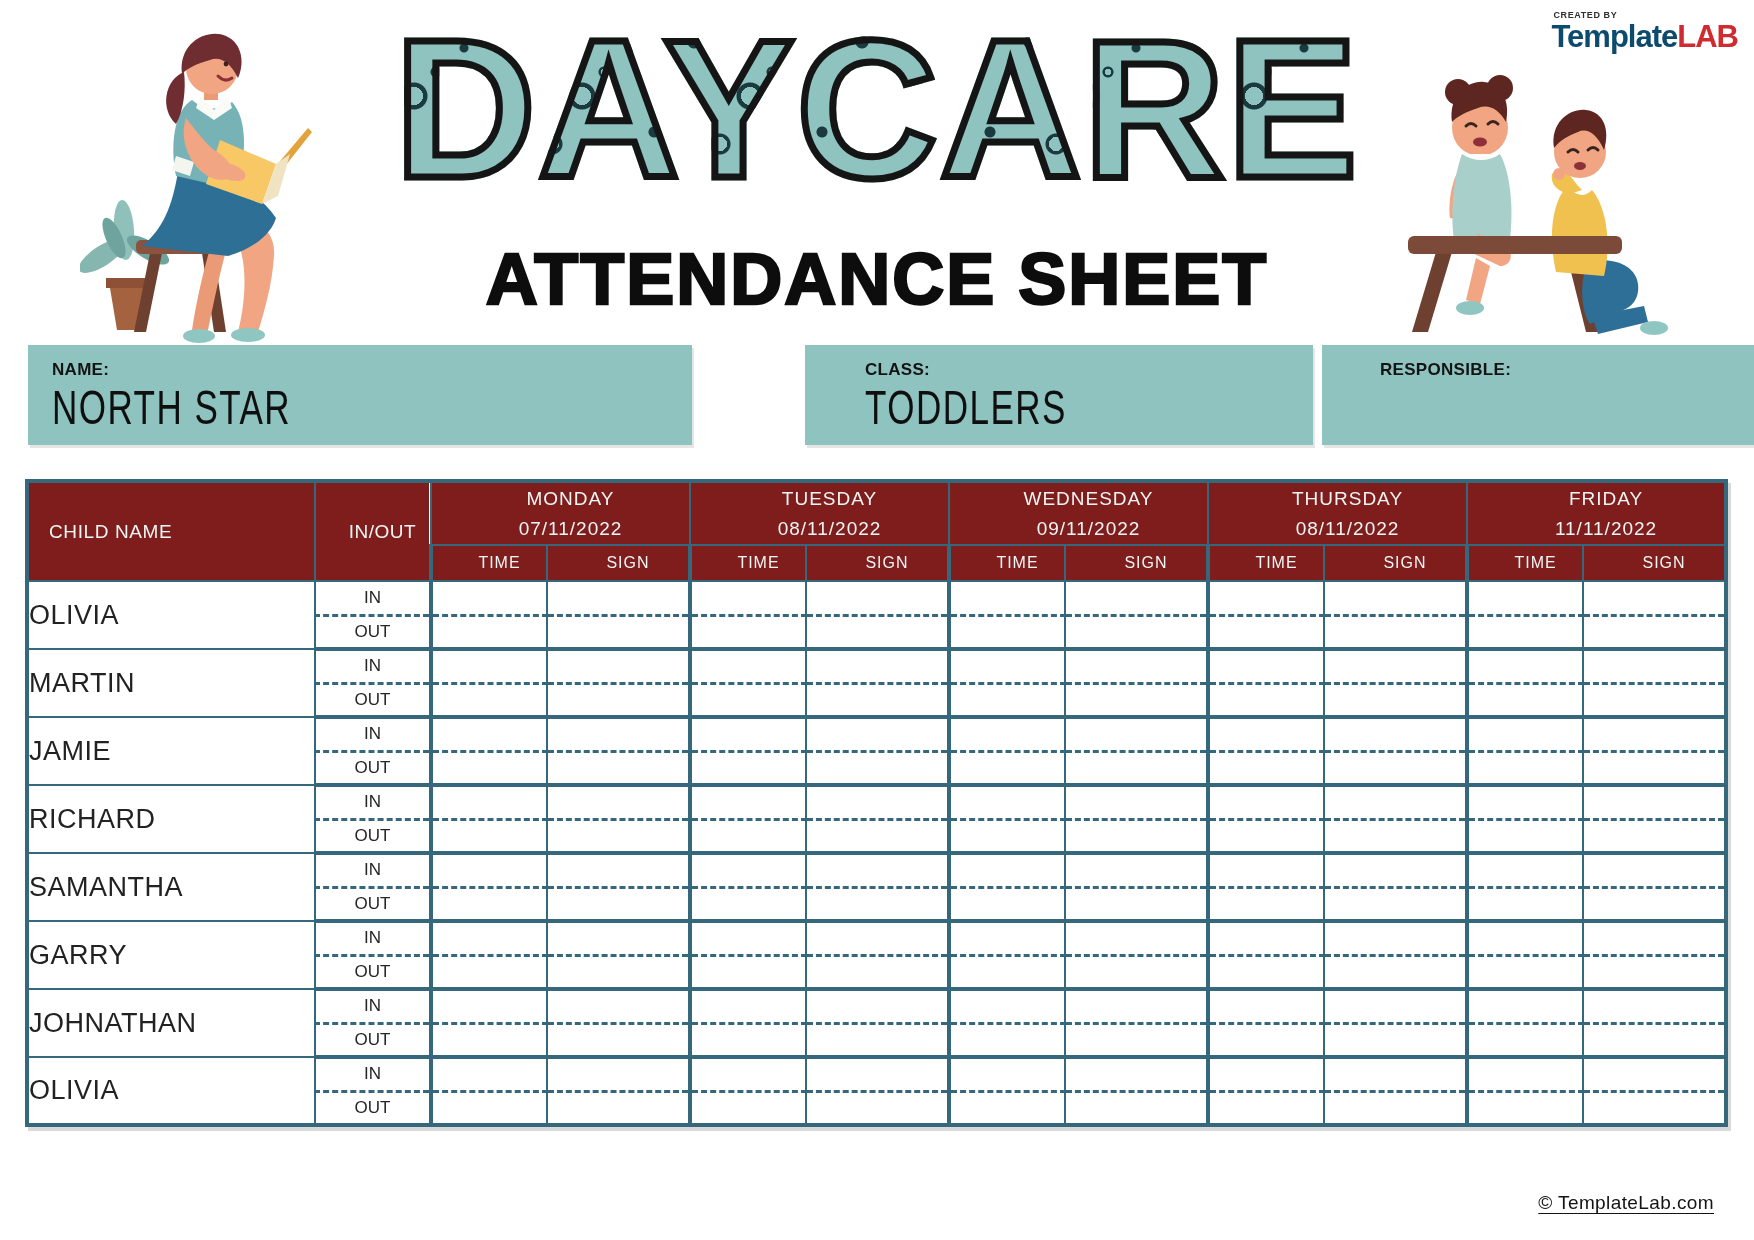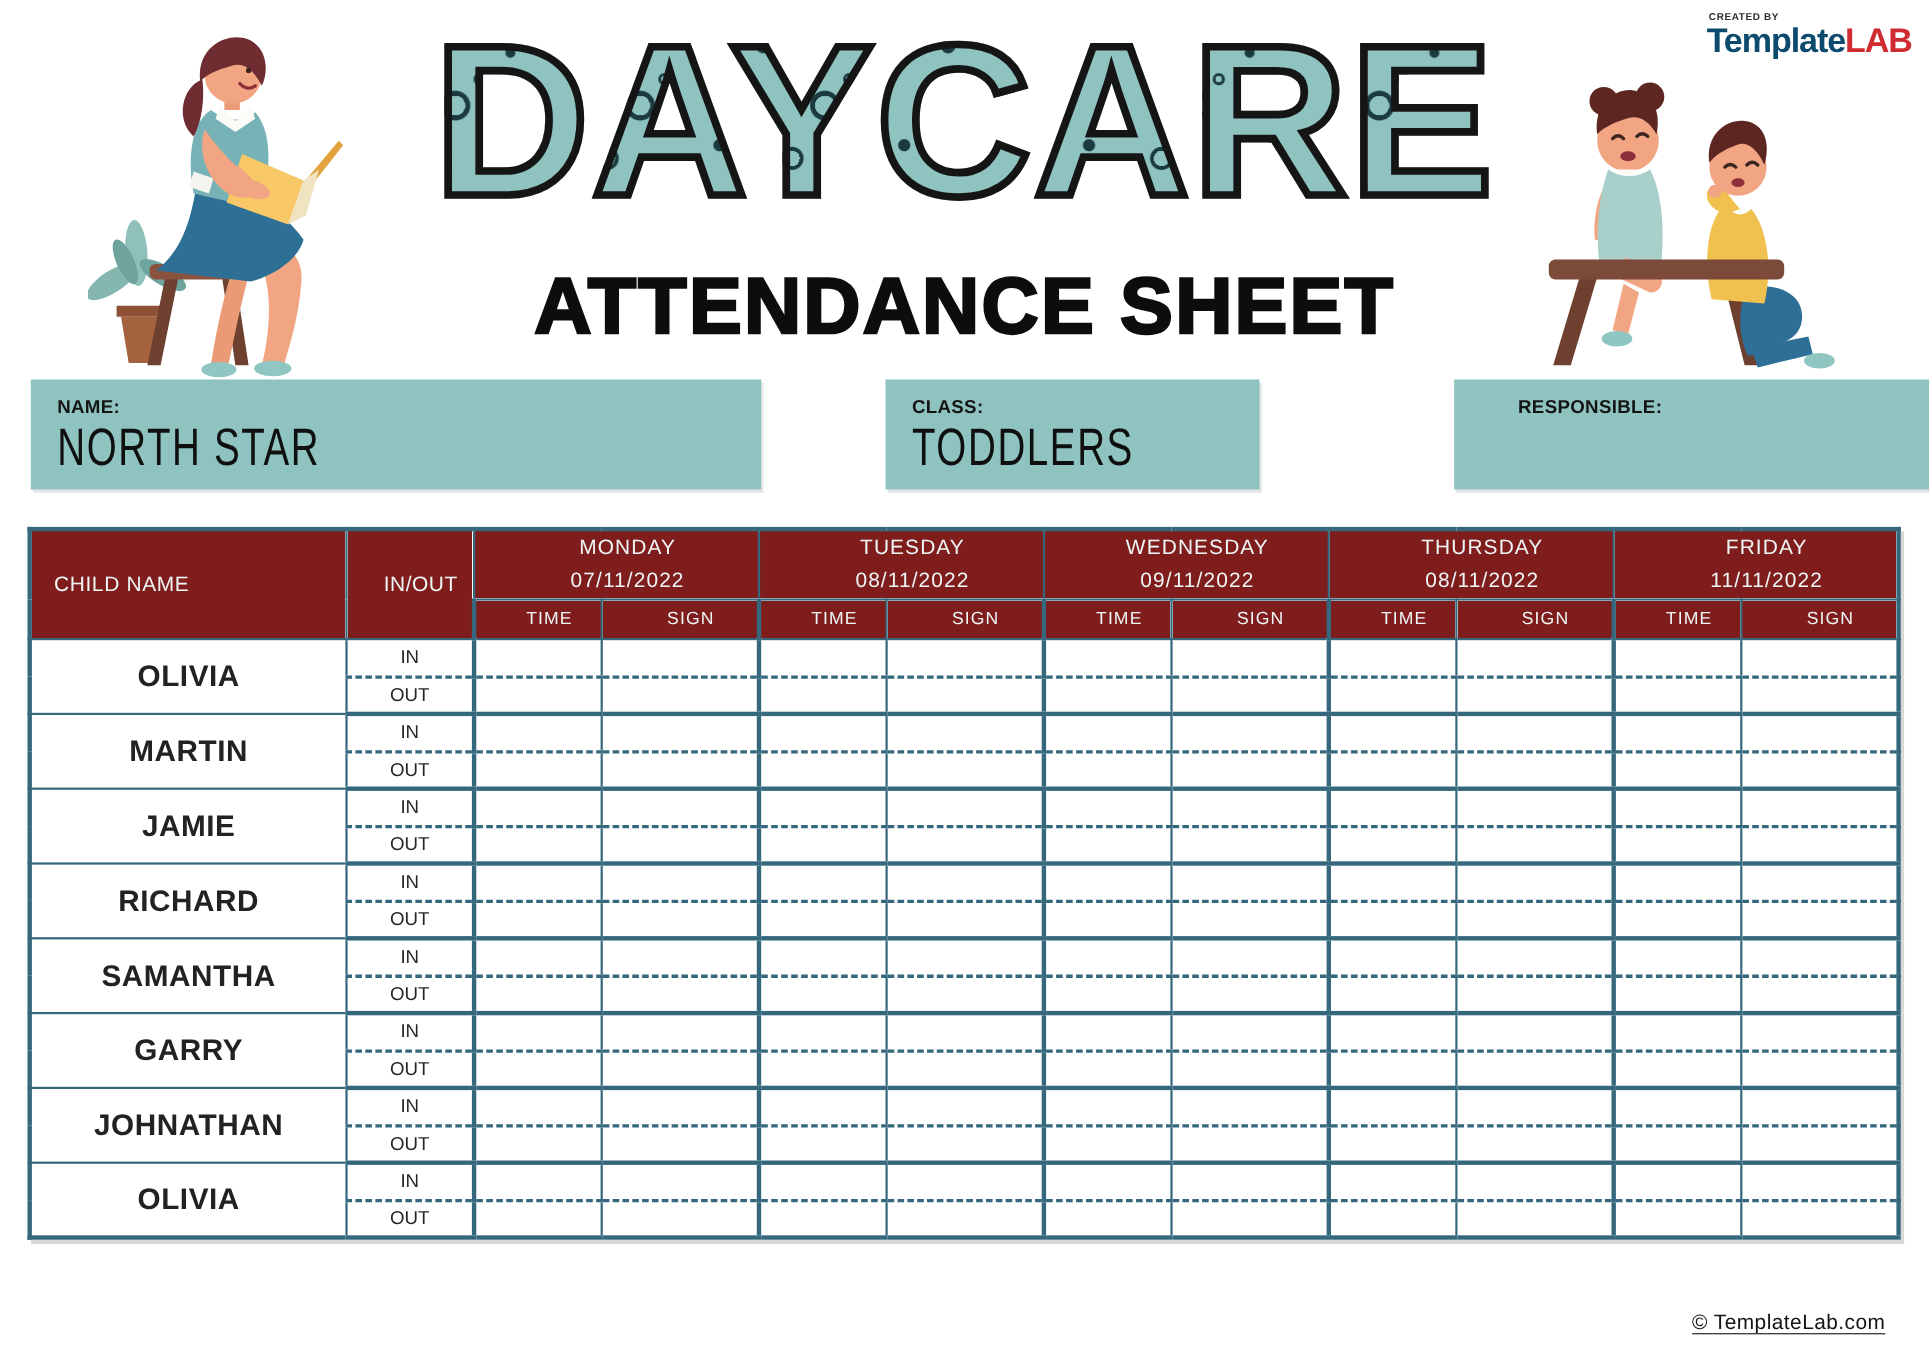--- a/index.html
+++ b/index.html
@@ -34,21 +34,21 @@
   .brand-main{color:#0c4a6e;}
   .brand-accent{color:#cf2b31;}
 
   
   .illus-teacher{position:absolute;left:80px;top:24px;width:245px;height:322px;}
   .illus-kids{position:absolute;left:1392px;top:66px;width:302px;height:274px;}
 
   
   .info-box{position:absolute;top:345px;height:100px;background:#8ec3c0;box-shadow:2px 3px 0 rgba(150,150,150,.25);}
   .box1{left:28px;width:664px;}
-  .box2{left:805px;width:340px;}
+  .box2{left:805px;width:472px;padding-left:36px;}
   .box3{left:1322px;width:402px;padding-left:34px;}
   .info-label{font-size:17px;font-weight:700;color:#141414;letter-spacing:.3px;margin:15px 0 0 24px;}
   .info-value{font-size:48px;color:#0f0f0f;font-weight:500;margin:4px 0 0 24px;line-height:1.0;}
   .cond{display:inline-block;transform:scaleX(.73);transform-origin:0 50%;white-space:nowrap;letter-spacing:2px;}
 
   
   table.sheet{position:absolute;left:25px;top:479px;width:1703px;border-collapse:collapse;
     table-layout:fixed;box-shadow:3px 4px 0 rgba(130,130,130,.30);background:#fff;}
   table.sheet{border:4px solid #35687d;}
   .sheet th,.sheet td{border:2px solid #35687d;padding:0;overflow:hidden;}
@@ -56,22 +56,22 @@
   .sheet thead tr.hr1{height:64px;}
   .sheet thead tr.hr2{height:36px;}
   .th-name{text-align:left;padding-left:26px;font-size:19px;letter-spacing:.6px;border-right-width:3px;}
   .th-inout{font-size:19px;letter-spacing:.5px;text-align:center;border-left-width:3px;border-right-width:4px;}
   .th-day{border-left-width:4px;border-bottom-width:3px;text-align:center;}
   .day-name{font-size:19px;letter-spacing:1px;margin-top:1px;}
   .day-date{font-size:19px;letter-spacing:1px;margin-top:8px;text-align:center;}
   .th-sub{font-size:16px;letter-spacing:1px;text-align:center;border-bottom-width:4px;}
   .dstart{border-left-width:4px !important;}
   .sheet tbody tr{height:34px;}
-  .td-name{font-size:27px;color:#222;text-align:center;padding-left:27px;letter-spacing:.5px;
-    border-right-width:3px;background:#fff;vertical-align:middle;font-weight:bold;}
+  .td-name{font-size:27px;color:#222;text-align:left;padding-left:27px;letter-spacing:.5px;
+    border-right-width:3px;background:#fff;vertical-align:middle;}
   .td-inout{font-size:17px;color:#262626;text-align:center;border-left-width:3px;border-right-width:4px;background:#fff;}
   .cell{background:#fff;}
   tr.row-in td:not(.td-name){border-bottom:3px dashed #35687d;}
   tr.row-out td{border-bottom:4px solid #35687d;}
 
   
   .footer{position:absolute;top:1192px;right:40px;font-size:19px;color:#141414;
     text-decoration:underline;text-underline-offset:4px;letter-spacing:.4px;cursor:pointer;}
 </style>
 </head>

